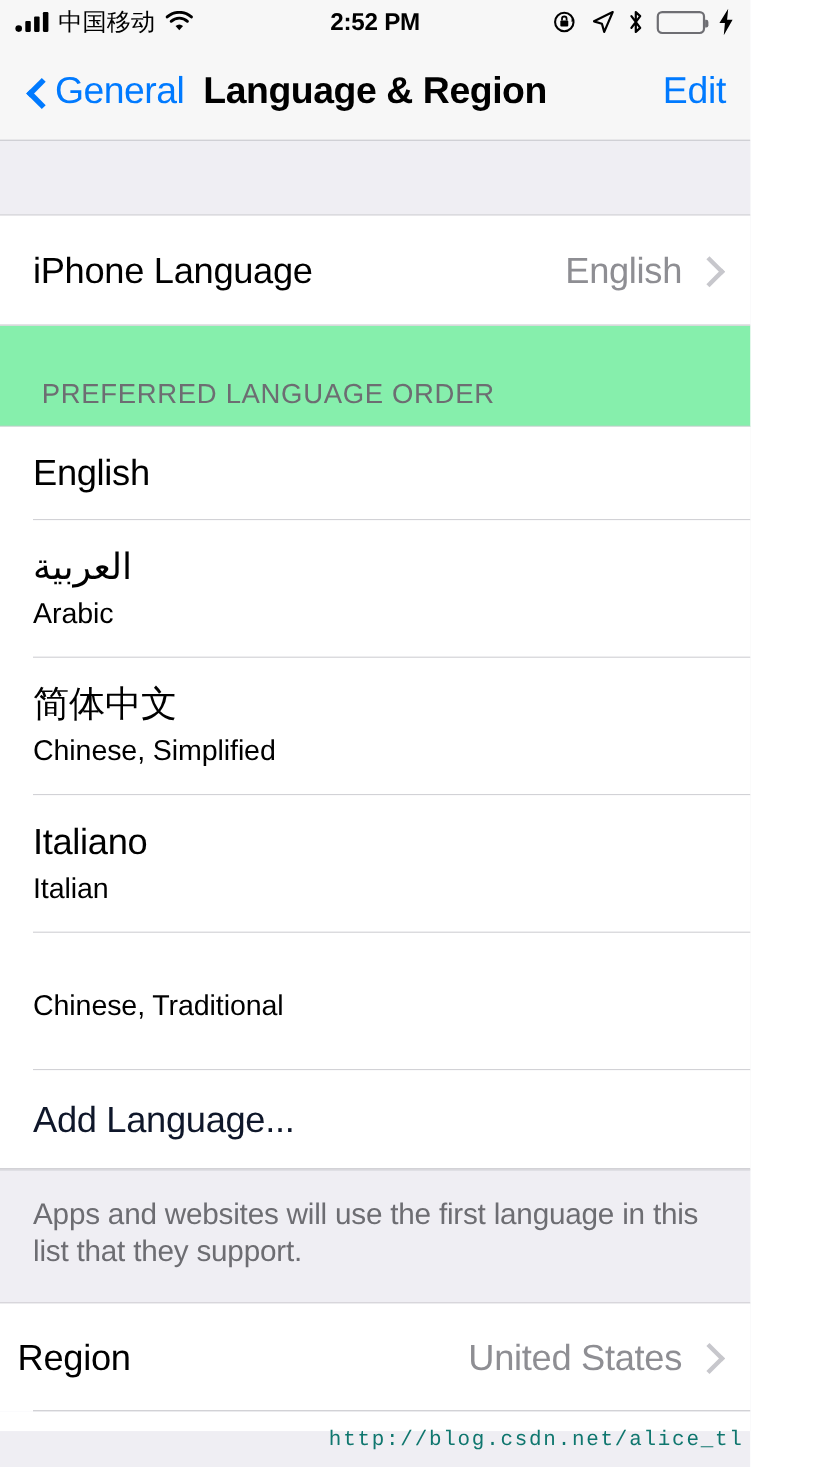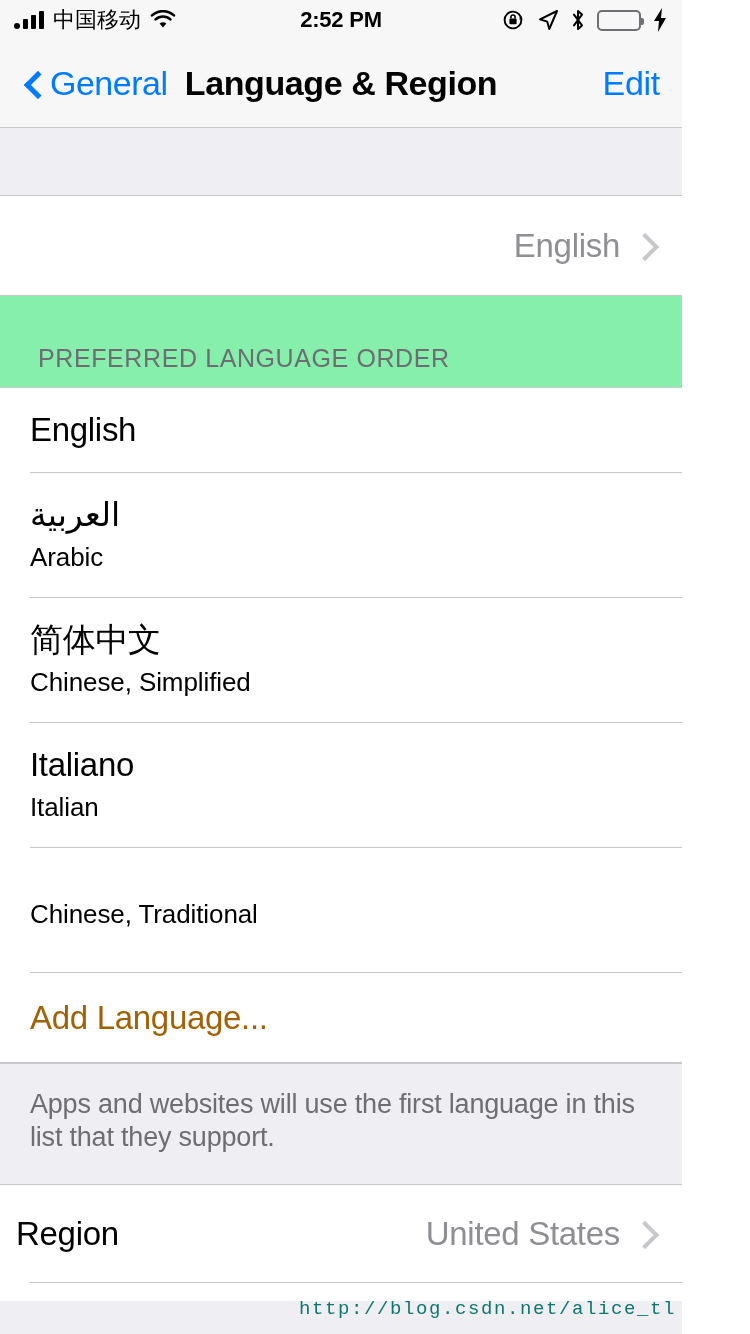--- a/index.html
+++ b/index.html
@@ -107,21 +107,21 @@
   .li:after{
     content:""; position:absolute; left:30px; right:0; bottom:0;
     height:1px; background:#c8c7cc;
   }
   .li.one-line{ height:85px; }
   .li.two-line{ height:125px; }
   .li .native{ font-size:33px; color:#000; line-height:1.12; letter-spacing:-0.3px; }
   .li .native.rtl{ direction:rtl; text-align:left; }
   .li .english{ font-size:26px; color:#000; line-height:1.2; margin-top:8px; letter-spacing:-0.1px; }
   .li.action{ height:90px; }
-  .li.action .native{ color:#a16207; font-size:33px; }
+  .li.action .native{ color:#0f172a; font-size:33px; }
   .li.action:after{ left:0; }
 
   .footer{
     background:#efeef3; padding:24px 30px 30px 30px;
     border-top:1px solid #c8c7cc; border-bottom:1px solid #c8c7cc;
     min-height:120px;
   }
   .footer p{
     font-size:27px; color:#6d6d72; line-height:1.22; letter-spacing:-0.2px;
   }
@@ -190,20 +190,21 @@
     </div>
     <div class="nav-title">Language &amp; Region</div>
     <div class="nav-edit">Edit</div>
   </div>
 
   <div class="content">
 
     <div class="gap gap-top"></div>
 
     <div class="row row-lang">
+      <span class="row-title">iPhone Language</span>
       <span class="row-value">English</span>
       <span class="disclosure"></span>
     </div>
 
     <div class="section-header">
       <span>PREFERRED LANGUAGE ORDER</span>
     </div>
 
     <div class="list">
 

